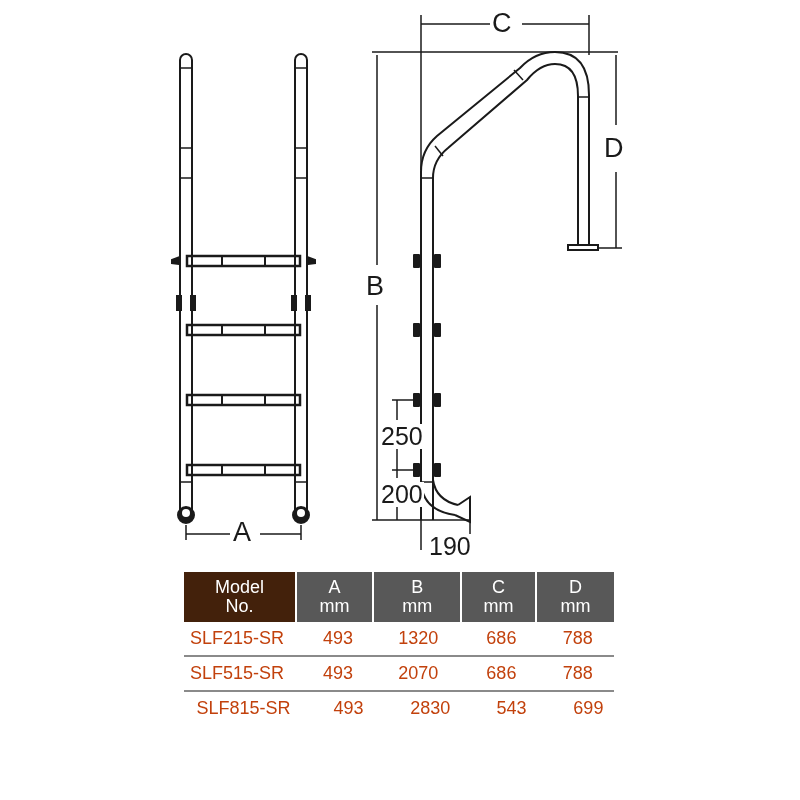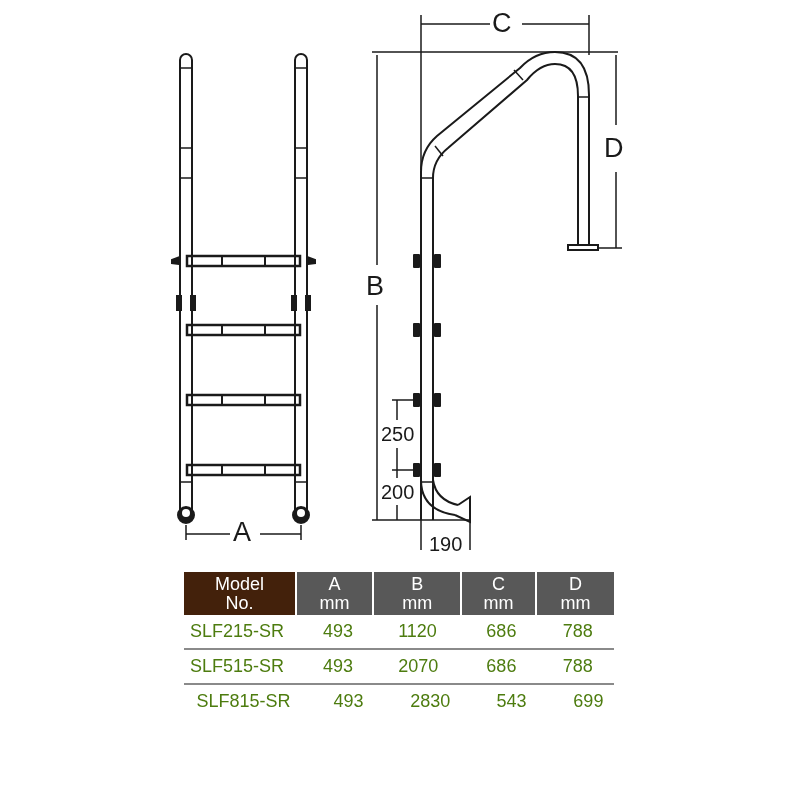--- a/index.html
+++ b/index.html
@@ -2,29 +2,29 @@
 <html><head>
   <meta charset="utf-8">
   <style>
     html, body { margin: 0; padding: 0; background: #ffffff; }
     body { width: 800px; height: 800px; position: relative; overflow: hidden;
            font-family: "Liberation Sans", sans-serif; }
     .drawing { position: absolute; left: 0; top: 0; width: 800px; height: 560px; }
     .dim-label { position: absolute; font-family: "Liberation Sans", sans-serif;
                  color: #1a1a1a; background: #fff; line-height: 1; }
     .lbl-big { font-size: 27px; padding: 0 2px; }
-    .lbl-small { font-size: 20px; padding: 0 1px; }
+    .lbl-small { font-size: 25px; padding: 0 1px; }
     table.spec { position: absolute; left: 184px; top: 572px; border-collapse: separate;
                  border-spacing: 0; width: 430px; }
     table.spec th { color: #ffffff; font-weight: normal; font-size: 18px; line-height: 19px;
-                    text-align: center; height: 43px; padding: 0; border-right: 2px solid #fff; }
+                    text-align: center; height: 50px; padding: 0; border-right: 2px solid #fff; }
     table.spec th.model { background: #43210b; width: 111px; }
     table.spec th.dim { background: #585858; }
     table.spec th:last-child { border-right: none; }
-    table.spec td { font-size: 18px; color: #4d7c0f; height: 33px; padding: 0; text-align: left;
+    table.spec td { font-size: 18px; color: #c2410c; height: 33px; padding: 0; text-align: left;
                     border-bottom: 2px solid #8a8a8a; }
     table.spec tr:last-child td { border-bottom: none; text-align: center; }
     table.spec td.model-cell { padding-left: 6px; }
     table.spec td.val-a { padding-left: 26px; }
     table.spec td.val-b { padding-left: 24px; }
     table.spec td.val-c { padding-left: 24px; }
     table.spec td.val-d { padding-left: 26px; }
   </style>
 </head>
 <body>
@@ -176,21 +176,21 @@
       <th class="dim">
         <div>D</div>
         <div>mm</div>
       </th>
     </tr>
   </thead>
   <tbody>
     <tr>
       <td class="model-cell">SLF215-SR</td>
       <td class="val-a">493</td>
-      <td class="val-b">1120</td>
+      <td class="val-b">1320</td>
       <td class="val-c">686</td>
       <td class="val-d">788</td>
     </tr>
     <tr>
       <td class="model-cell">SLF515-SR</td>
       <td class="val-a">493</td>
       <td class="val-b">2070</td>
       <td class="val-c">686</td>
       <td class="val-d">788</td>
     </tr>

